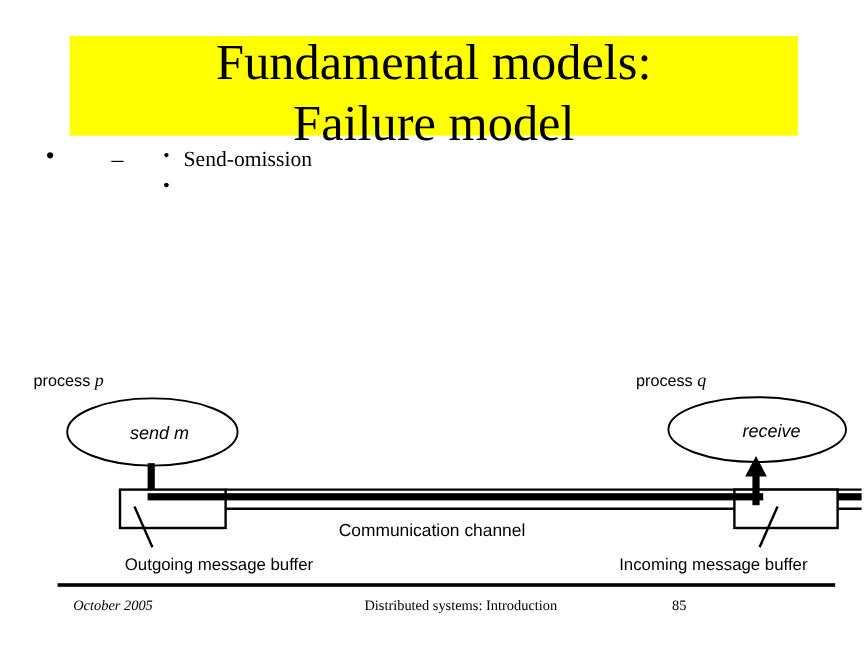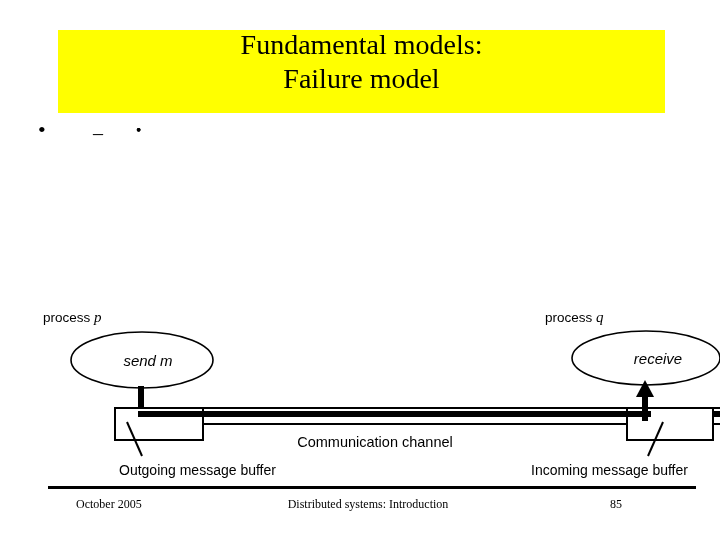--- a/index.html
+++ b/index.html
@@ -25,21 +25,21 @@
     height: 83px;
     background: #ffff00;
   }
   #title-text {
     position: absolute;
     left: 58px;
     top: 28px;
     width: 607px;
     text-align: center;
     font-family: "Liberation Serif", serif;
-    font-size: 28px;
+    font-size: 42px;
     line-height: 1.22;
     color: #000000;
     white-space: pre-line;
   }
 
   
   #bullets {
     position: absolute;
     left: 0;
     top: 118px;
@@ -84,21 +84,21 @@
   .lvl3 .mk {
     position: absolute;
     left: 136px;
     top: -1px;
     font-size: 15px;
   }
 
   
   #diagram {
     position: absolute;
-    left: 15px;
+    left: 0;
     top: 298px;
     width: 616px;
     height: 185px;
   }
   #diagram svg { display: block; }
 
   
   #footer-rule {
     position: absolute;
     left: 48px;
@@ -107,30 +107,30 @@
     height: 3px;
     background: #000000;
   }
   .footer-cell {
     position: absolute;
     top: 497px;
     font-family: "Liberation Serif", serif;
     font-size: 12px;
     color: #000000;
   }
-  #footer-date { left: 76px; }
+  #footer-date { left: 61px; font-style: italic; }
   #footer-title {
-    left: 44px;
+    left: 60px;
     width: 648px;
     text-align: center;
   }
   #footer-page {
-    left: 532px;
+    left: 560px;
     width: 90px;
-    text-align: right;
+    text-align: left;
   }
 </style>
 </head>
 <body>
 
 <div id="slide">
 
   <div id="title-banner"></div>
   <div id="title-text">Fundamental models:
 Failure model</div>
@@ -140,20 +140,21 @@
     <div class="lvl1">
       <span class="mk">•</span>
     </div>
 
     <div class="lvl2">
       <span class="mk">–</span>
     </div>
 
     <div class="lvl3">
       <span class="mk">•</span>
+      <span>Send-omission</span>
     </div>
 
     <div class="lvl3">
       <span class="mk">•</span>
     </div>
 
     <div class="lvl3">
       <span class="mk">•</span>
     </div>
 

